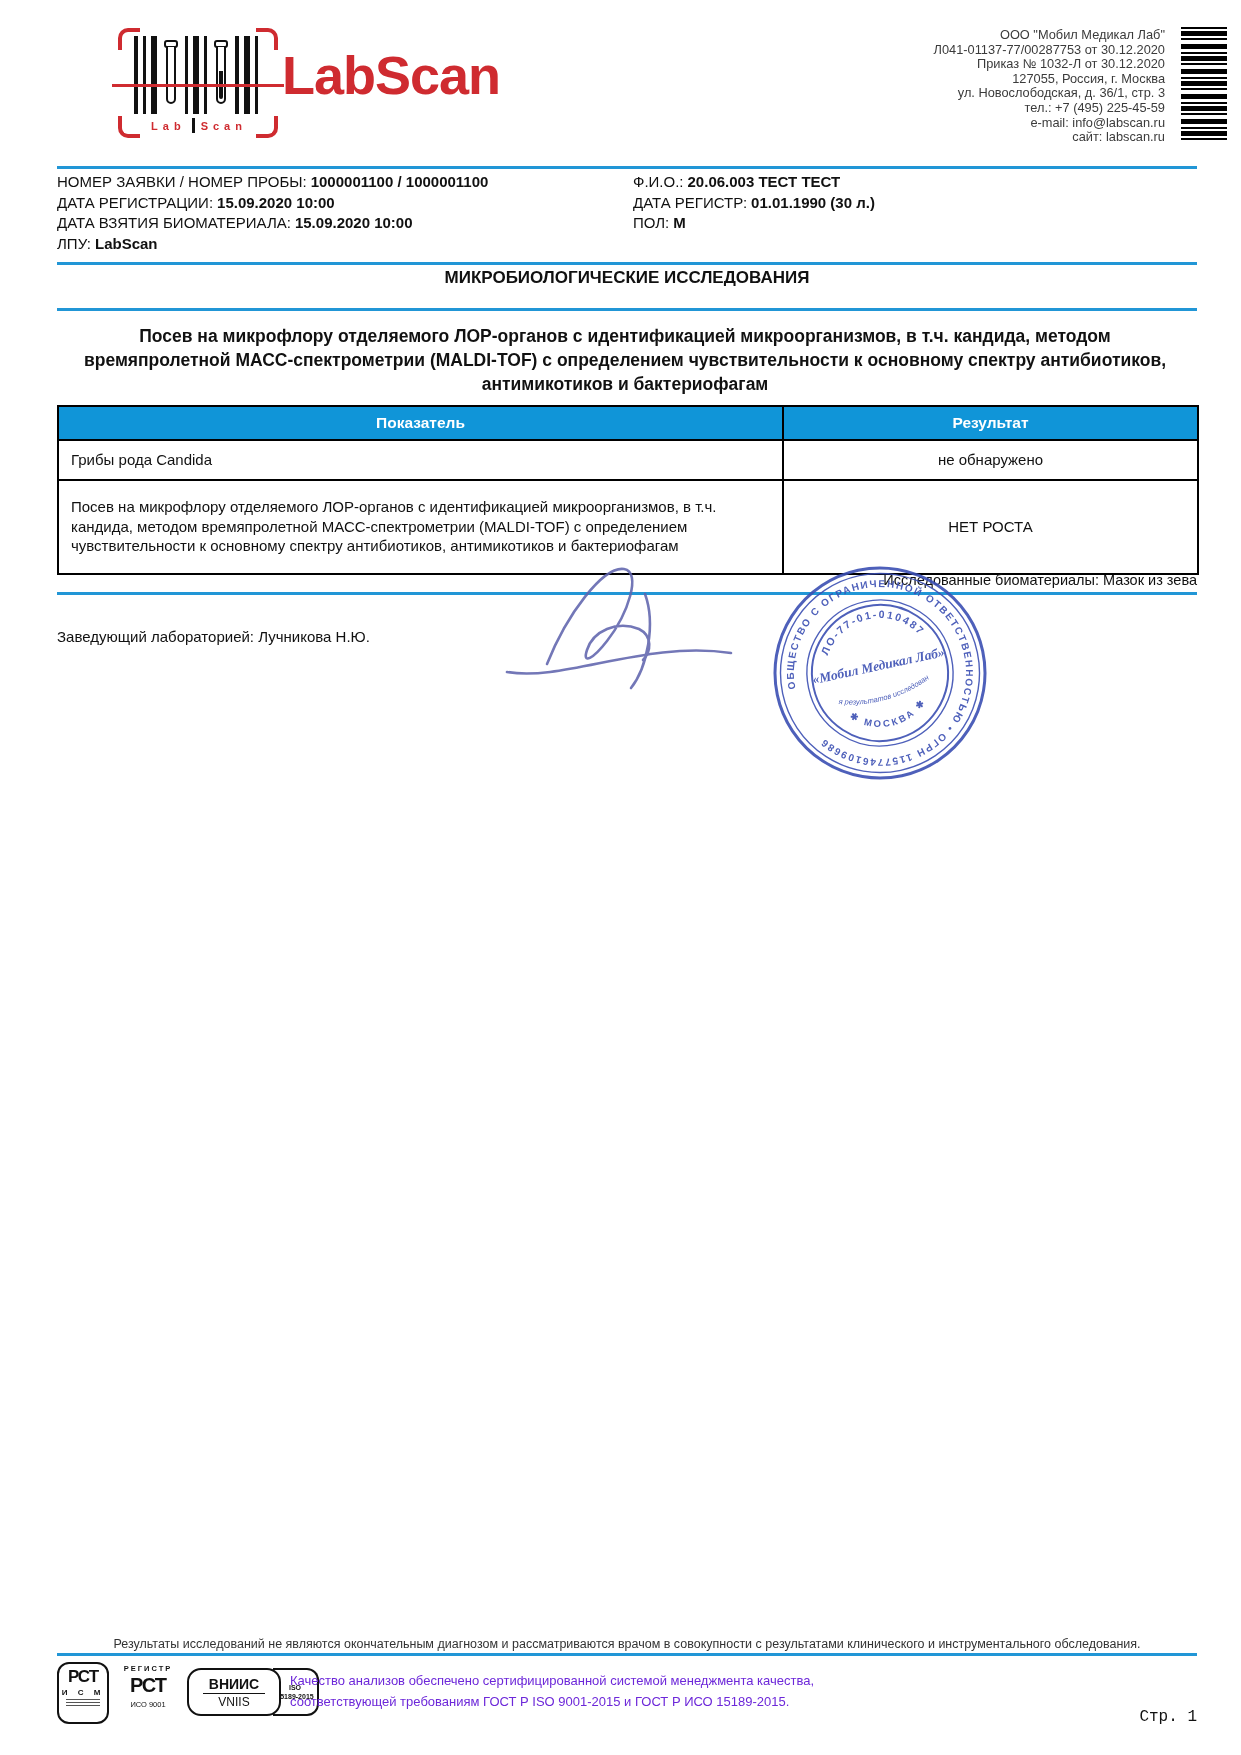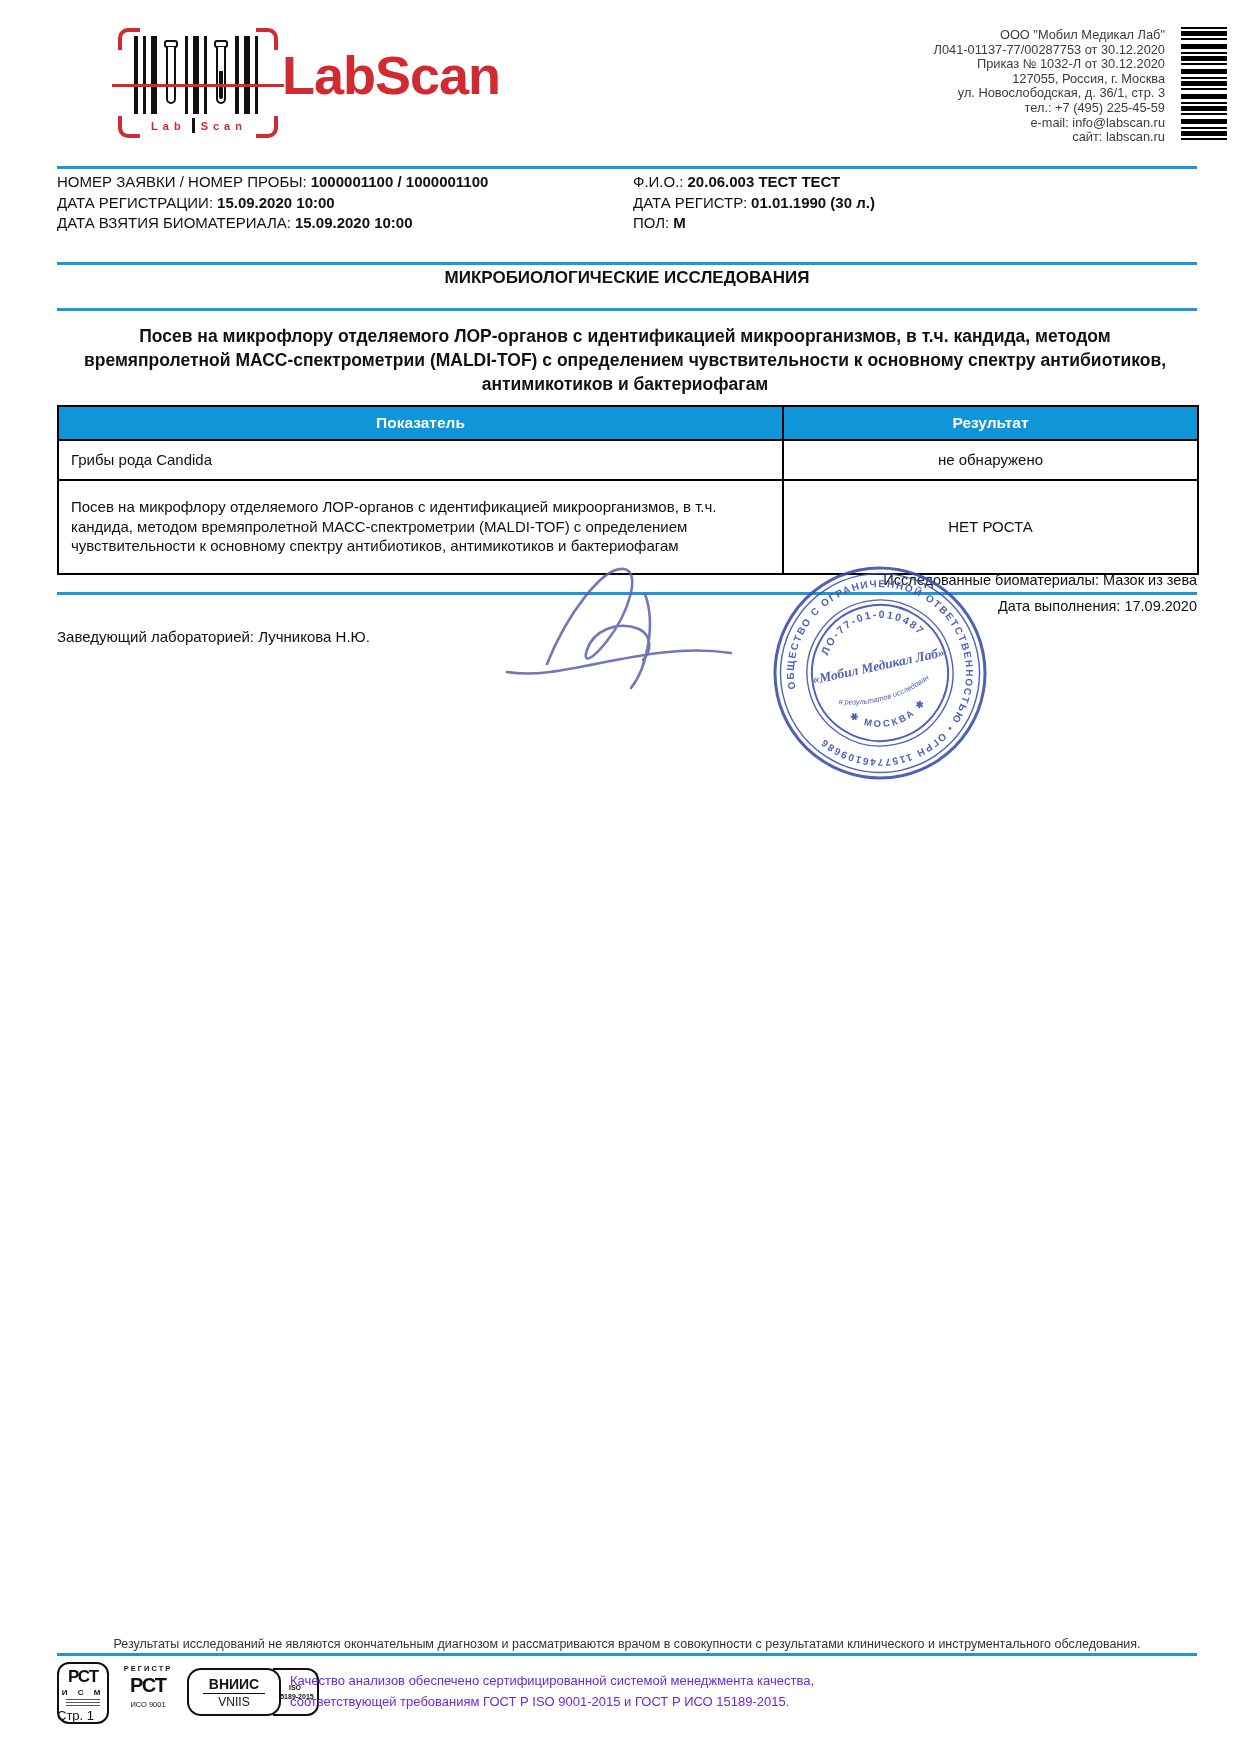--- a/index.html
+++ b/index.html
@@ -69,21 +69,21 @@
   .rst2 { width:58px; height:62px; display:flex; flex-direction:column; align-items:center; padding-top:2px; }
   .rst2 .arc { font-size:7.5px; font-weight:bold; letter-spacing:2px; }
   .rst2 .rst-glyph { font-size:20px; line-height:24px; }
   .rst2 .sub { font-size:7.5px; font-weight:normal; margin-top:3px; }
   .vniis-wrap { display:flex; margin-top:6px; }
   .vniis { width:94px; height:48px; border:2.5px solid #111; border-radius:14px; background:#fff; display:flex; flex-direction:column; align-items:center; justify-content:center; font-family:Liberation Sans, sans-serif; z-index:1; }
   .vniis .ru { font-size:14px; font-weight:bold; border-bottom:1.5px solid #111; padding:0 6px 1px; }
   .vniis .en { font-size:12px; padding-top:1px; }
   .isobox { width:46px; height:48px; border:2px solid #111; border-left:none; border-radius:0 12px 12px 0; margin-left:-8px; display:flex; flex-direction:column; align-items:center; justify-content:center; font-size:7px; font-weight:bold; line-height:9px; text-align:center; }
   .quality { position:absolute; left:290px; top:1670px; font-size:13px; line-height:21px; color:#6d28d9; }
-  .pagenum { position:absolute; left:57px; top:1708px; width:1140px; text-align:left; font-size:13px; }
+  .pagenum { position:absolute; left:57px; top:1708px; width:1140px; text-align:right; font-size:16px;font-family:Liberation Mono, monospace; }
 
   .stamp-text { fill:#3b4fb3; }
 </style>
 </head>
 <body>
 
 <div class="page">
 
   <div class="logo-wrap">
     <div class="corner tl"></div>
@@ -131,20 +131,21 @@
   </div>
 
   <div class="barcode-v"></div>
 
   <div class="hline" style="top:166px"></div>
 
   <div class="pat-left">
     <div class="info-row"><span>НОМЕР ЗАЯВКИ / НОМЕР ПРОБЫ:</span><b>1000001100 / 1000001100</b></div>
     <div class="info-row"><span>ДАТА РЕГИСТРАЦИИ:</span><b>15.09.2020 10:00</b></div>
     <div class="info-row"><span>ДАТА ВЗЯТИЯ БИОМАТЕРИАЛА:</span><b>15.09.2020 10:00</b></div>
+    <div class="info-row"><span>ЛПУ:</span><b>LabScan</b></div>
   </div>
   <div class="pat-right">
     <div class="info-row"><span>Ф.И.О.:</span><b>20.06.003 ТЕСТ ТЕСТ</b></div>
     <div class="info-row"><span>ДАТА РЕГИСТР:</span><b>01.01.1990 (30 л.)</b></div>
     <div class="info-row"><span>ПОЛ:</span><b>М</b></div>
   </div>
 
   <div class="hline" style="top:262px"></div>
   <div class="section-title">МИКРОБИОЛОГИЧЕСКИЕ ИССЛЕДОВАНИЯ</div>
   <div class="hline" style="top:308px"></div>
@@ -169,21 +170,20 @@
       </tr>
       <tr class="r2">
         <td class="ind">Посев на микрофлору отделяемого ЛОР-органов с идентификацией микроорганизмов, в т.ч. кандида, методом времяпролетной МАСС-спектрометрии (MALDI-TOF) с определением чувствительности к основному спектру антибиотиков, антимикотиков и бактериофагам</td>
         <td class="res">НЕТ РОСТА</td>
       </tr>
     </tbody>
   </table>
 
   <div class="biomat">Исследованные биоматериалы: Мазок из зева</div>
   <div class="hline after-table"></div>
-  <div class="execdate">Дата выполнения: 17.09.2020</div>
 
   <div class="signatory">Заведующий лабораторией: Лучникова Н.Ю.</div>
 
   <svg class="signature-svg" width="250" height="140" viewBox="0 0 250 140">
     <g fill="none" stroke="#6065ae" stroke-width="2.6" stroke-linecap="round" opacity="0.88">
       <path d="M52,112 C72,62 108,14 129,17 C147,20 133,62 112,89 C98,107 87,113 92,98 C98,79 122,68 144,77 C158,84 156,100 148,108"></path>
       <path d="M12,120 C70,130 150,88 236,101"></path>
       <path d="M150,42 C161,72 152,116 136,136"></path>
     </g>
   </svg>

